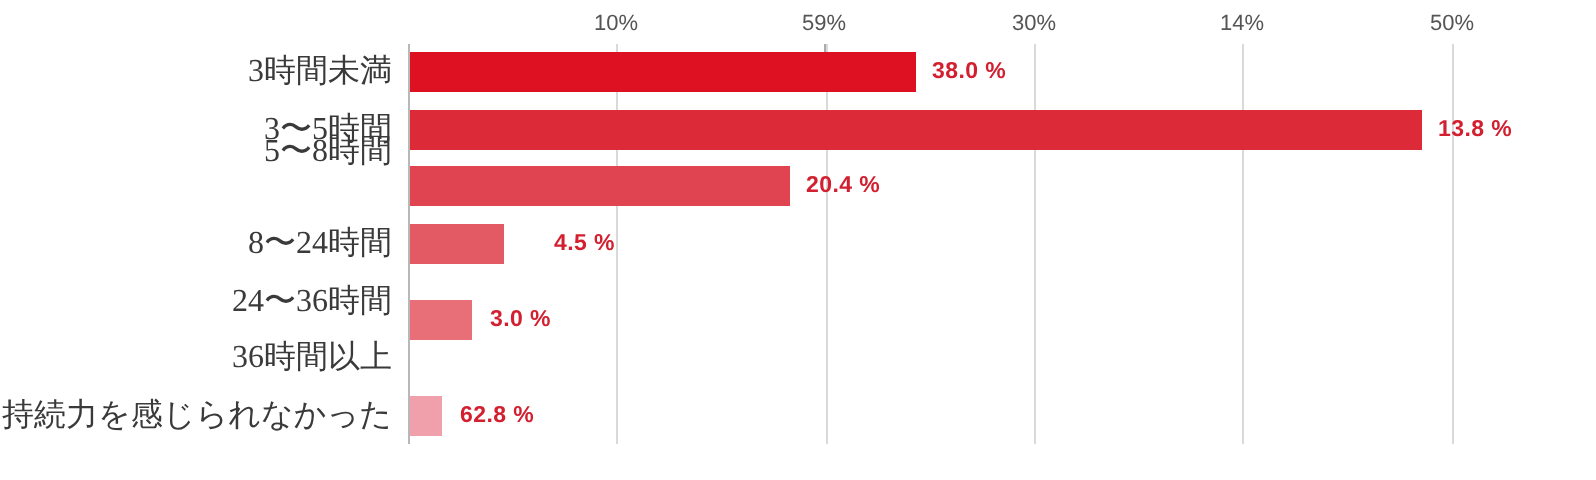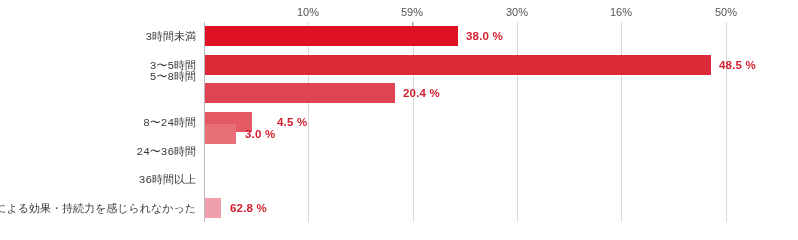--- a/index.html
+++ b/index.html
@@ -71,25 +71,25 @@
     left: 0;
     right: 0;
     height: 28.57px;
   }
 
   .row-label {
     position: absolute;
     top: 50%;
     transform: translateY(-50%);
     right: 8px;
-    font-size: 11px;
+    font-size: 16px;
     color: #3a3a3a;
     white-space: nowrap;
     text-align: center;
-    font-family: Liberation Mono, monospace;
+    font-family: Liberation Serif, serif;
   }
 
   .label-col {
     position: absolute;
     left: 0;
     top: 22px;
     width: 204px;
     height: 200px;
   }
 
@@ -123,21 +123,21 @@
 </style>
 </head>
 <body>
 
 <div id="chart-root">
 
   <div>
     <div class="tick-label" style="left:308px;">10%</div>
     <div class="tick-label" style="left:412px;">59%</div>
     <div class="tick-label" style="left:517px;">30%</div>
-    <div class="tick-label" style="left:621px;">16%</div>
+    <div class="tick-label" style="left:621px;">14%</div>
     <div class="tick-label" style="left:726px;">50%</div>
 
     <div class="tick-mark" style="left:308px;"></div>
     <div class="tick-mark" style="left:412px;"></div>
     <div class="tick-mark" style="left:517px;"></div>
     <div class="tick-mark" style="left:621px;"></div>
     <div class="tick-mark" style="left:726px;"></div>
   </div>
 
   <div class="plot-area">
@@ -174,31 +174,31 @@
     </div>
   </div>
 
   <div class="bar-col">
     <div class="row" style="top:0px;">
       <div class="bar" style="width:252.6px;background:#dd1122;"></div>
       <div class="bar-value" style="left:261px;">38.0 %</div>
     </div>
     <div class="row" style="top:28.57px;">
       <div class="bar" style="width:506.3px;background:#dd2a38;"></div>
-      <div class="bar-value" style="left:514px;">48.5 %</div>
+      <div class="bar-value" style="left:514px;">13.8 %</div>
     </div>
     <div class="row" style="top:57.14px;">
       <div class="bar" style="width:190.0px;background:#e04450;"></div>
       <div class="bar-value" style="left:198px;">20.4 %</div>
     </div>
     <div class="row" style="top:85.71px;">
       <div class="bar" style="width:47.0px;background:#e35a64;"></div>
       <div class="bar-value" style="left:72px;">4.5 %</div>
     </div>
-    <div class="row" style="top:98px;text-decoration:underline;">
+    <div class="row" style="top:124px;text-decoration:underline;">
       <div class="bar" style="width:31.3px;background:#e86f78;"></div>
       <div class="bar-value" style="left:40px;">3.0 %</div>
     </div>
     <div class="row" style="top:142.85px;">
       <div class="bar" style="width:0px;background:#eb8b93;"></div>
       <div class="bar-value" style="left:8px;"></div>
     </div>
     <div class="row" style="top:171.42px;">
       <div class="bar" style="width:15.7px;background:#efa0aa;"></div>
       <div class="bar-value" style="left:25px;">62.8 %</div>

